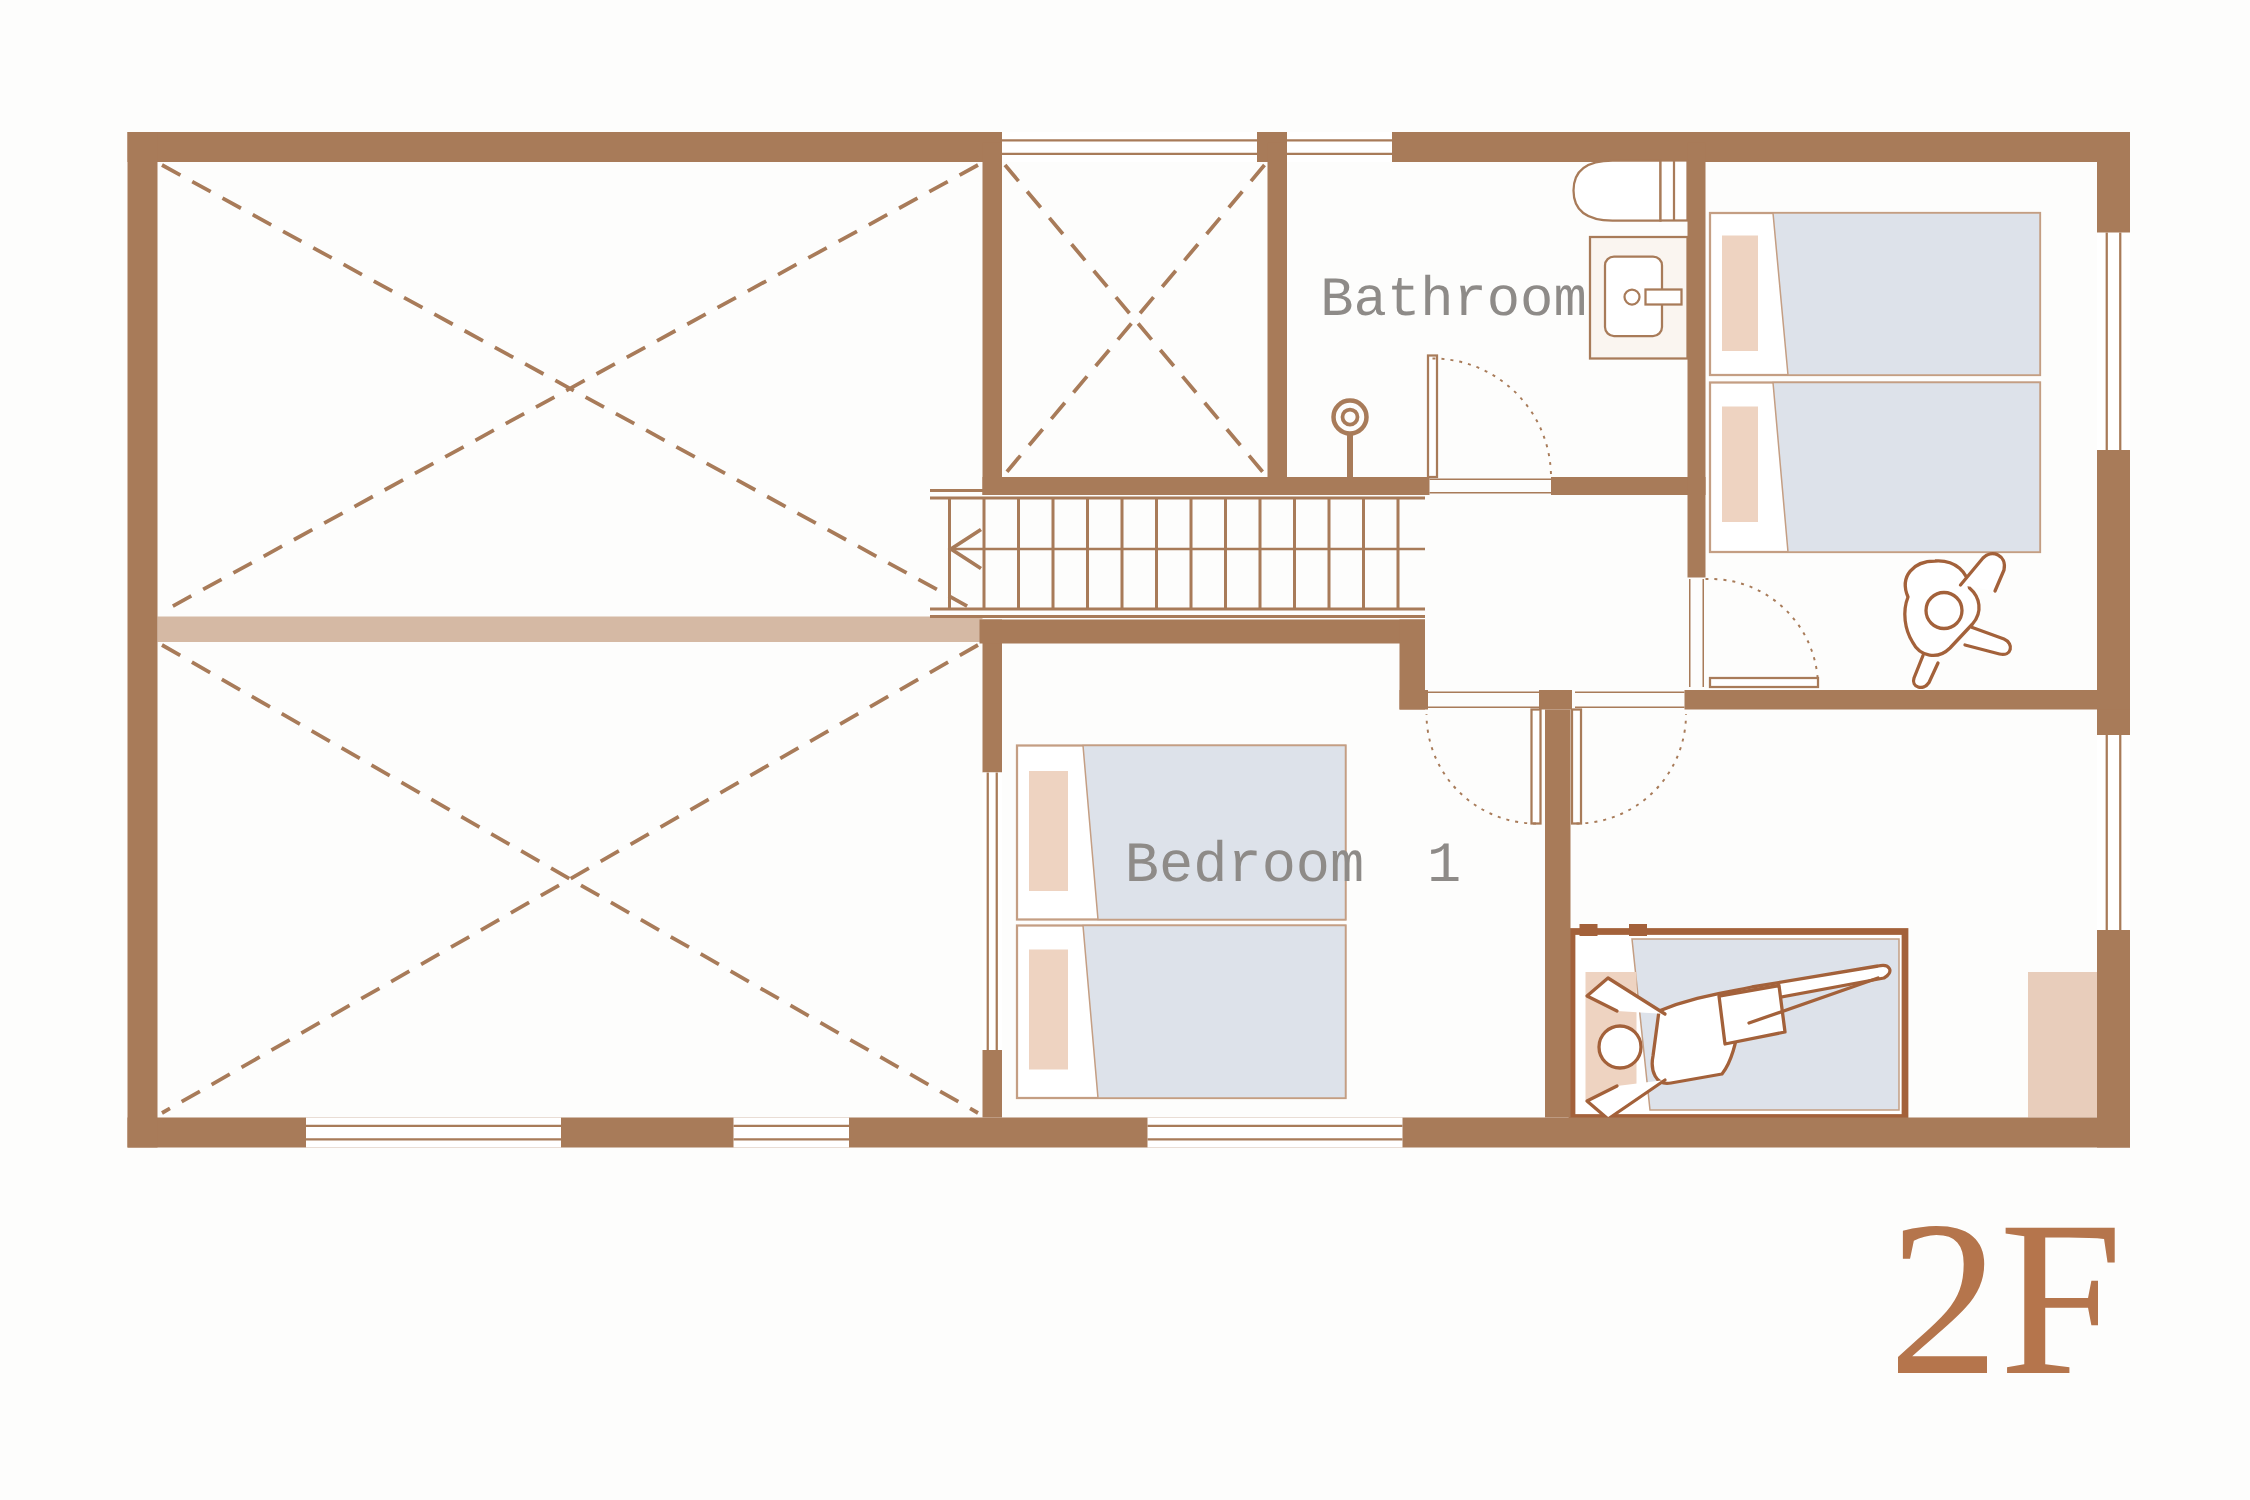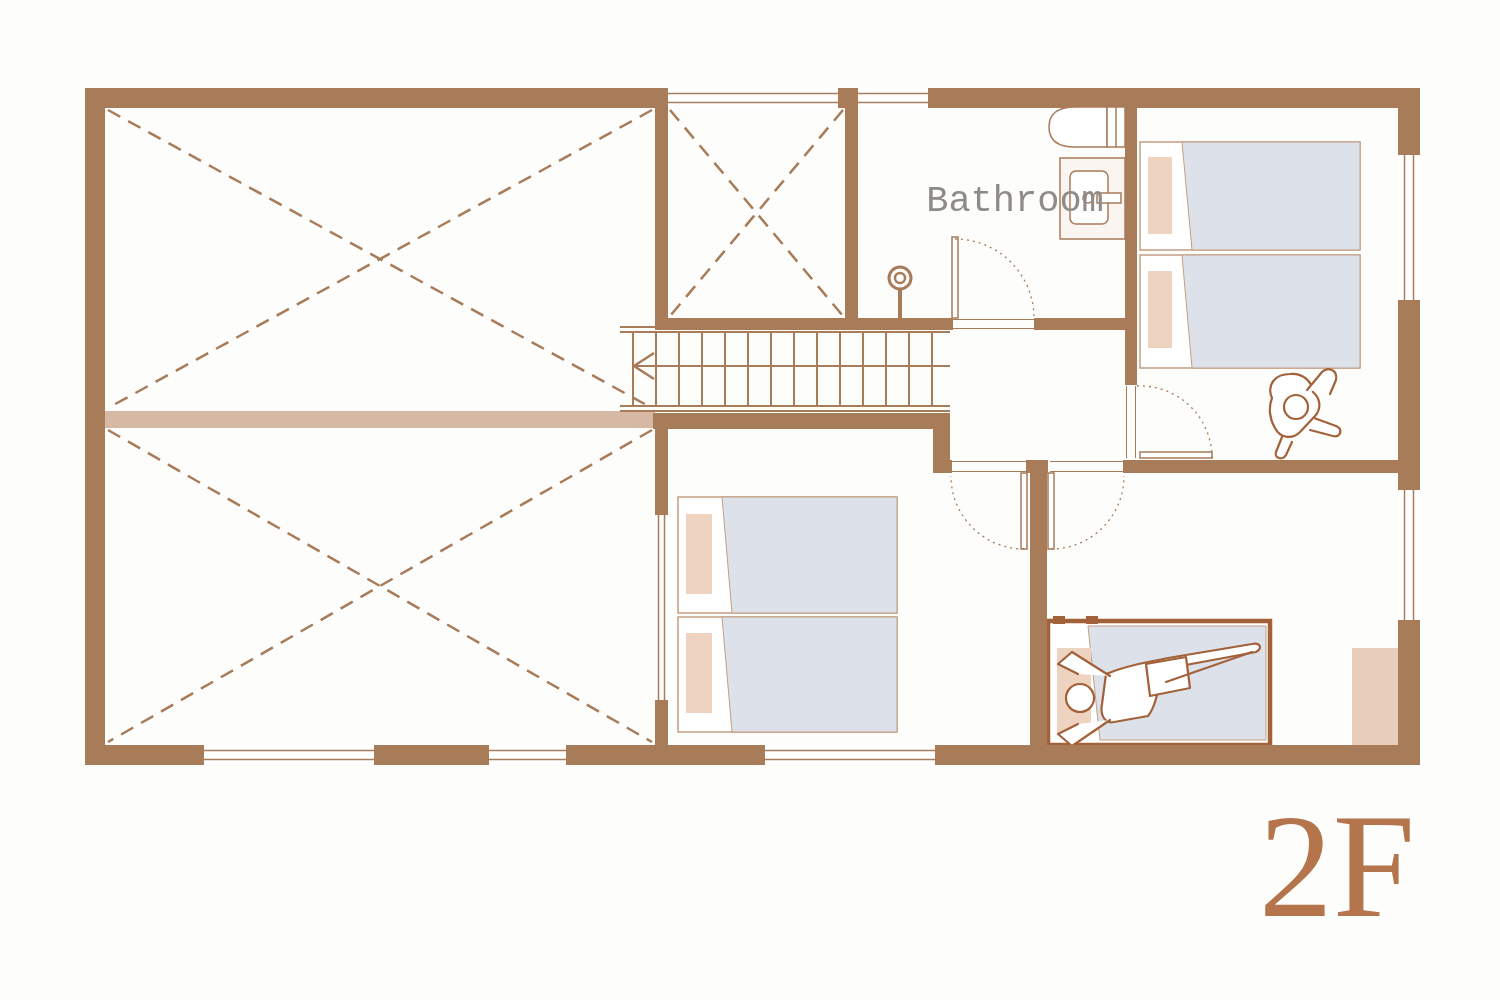--- a/index.html
+++ b/index.html
@@ -1,19 +1,19 @@
 <!DOCTYPE html>
 <html><head>
 <meta charset="utf-8">
 <style>
   html,body{margin:0;padding:0;background:#ffffff;}
   .plan{position:relative;width:1500px;height:1000px;background:#fdfdfc;font-family:"Liberation Sans",sans-serif;overflow:hidden;}
   .plan svg{position:absolute;left:0;top:0;}
   .room-label{position:absolute;transform:translateX(-50%);font-family:"Liberation Mono","DejaVu Sans Mono",monospace;color:#8e8b88;word-spacing:0.5em;white-space:pre;}
-  .lbl-bathroom{left:1015px;top:180px;font-size:37px;text-align:center;}
+  .lbl-bathroom{left:969px;top:180px;font-size:37px;text-align:center;}
   .lbl-bedroom1{left:862px;top:556px;font-size:38px;}
   .lbl-bedroom2{left:1283px;top:237px;font-size:38px;}
   .lbl-bedroom3{left:1233px;top:546px;font-size:38px;}
   .floor-label{position:absolute;left:1337px;top:792px;transform:translateX(-50%);font-family:"Liberation Serif","DejaVu Serif",serif;color:#b5754c;font-size:148px;line-height:1;}
 </style>
 </head>
 <body>
 
 <div class="plan">
   <svg width="1500" height="1000" viewBox="0 0 1500 1000">
@@ -145,14 +145,15 @@
       </g>
       <g fill="none">
         <circle cx="900" cy="278" r="11" stroke-width="3"></circle>
         <circle cx="900" cy="278" r="5" stroke-width="2.5"></circle>
         <path d="M900 289V318" stroke-width="4"></path>
       </g>
     </g>
   </svg>
 
   <div class="room-label lbl-bathroom">Bathroom</div>
+  <div class="room-label lbl-bedroom1">Bedroom 1</div>
   <div class="floor-label">2F</div>
 </div>
 
 </body></html>

